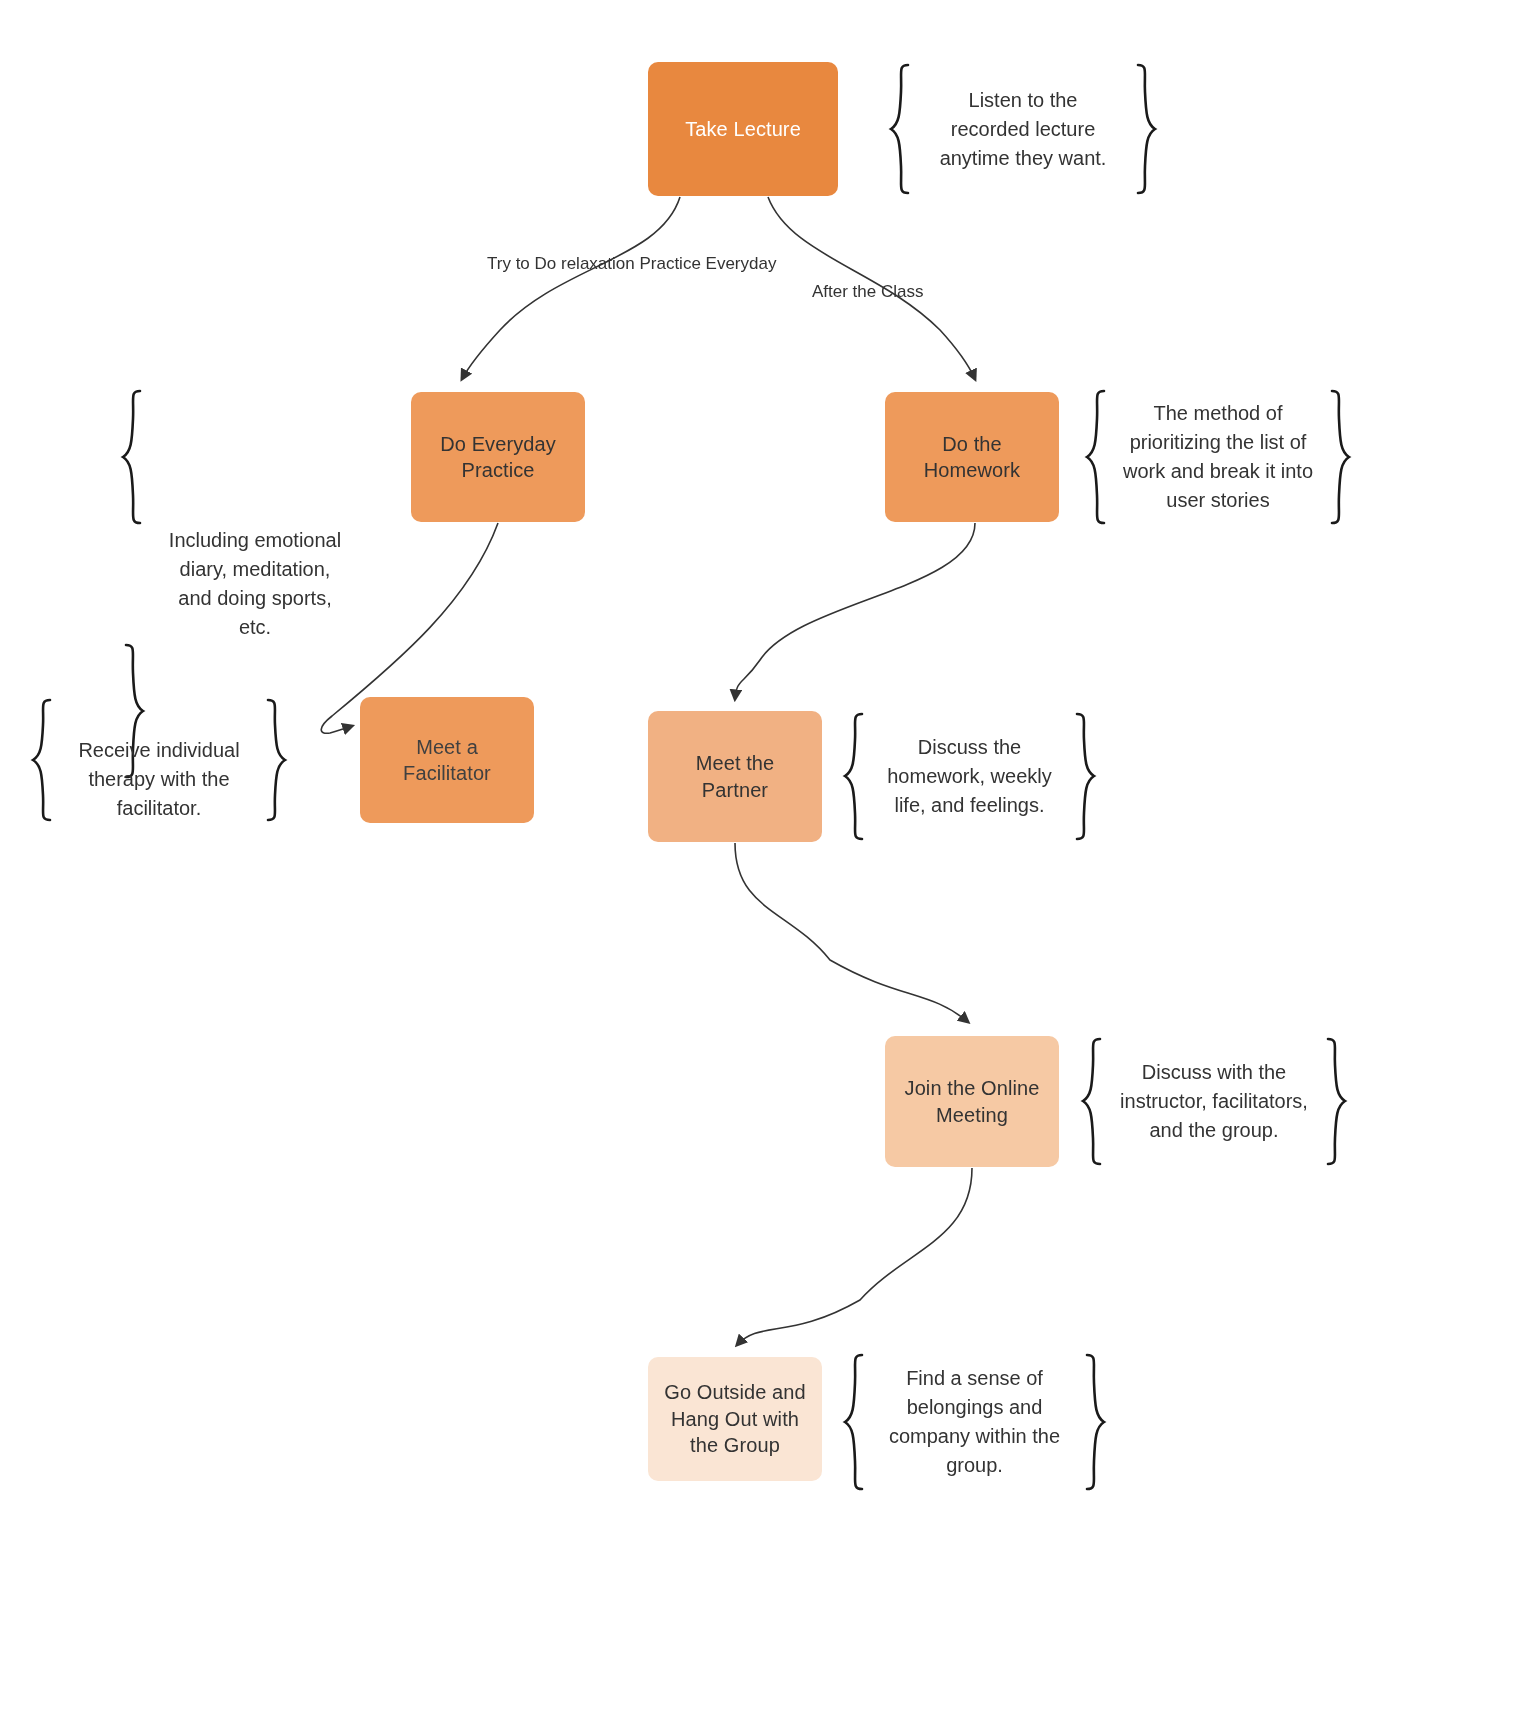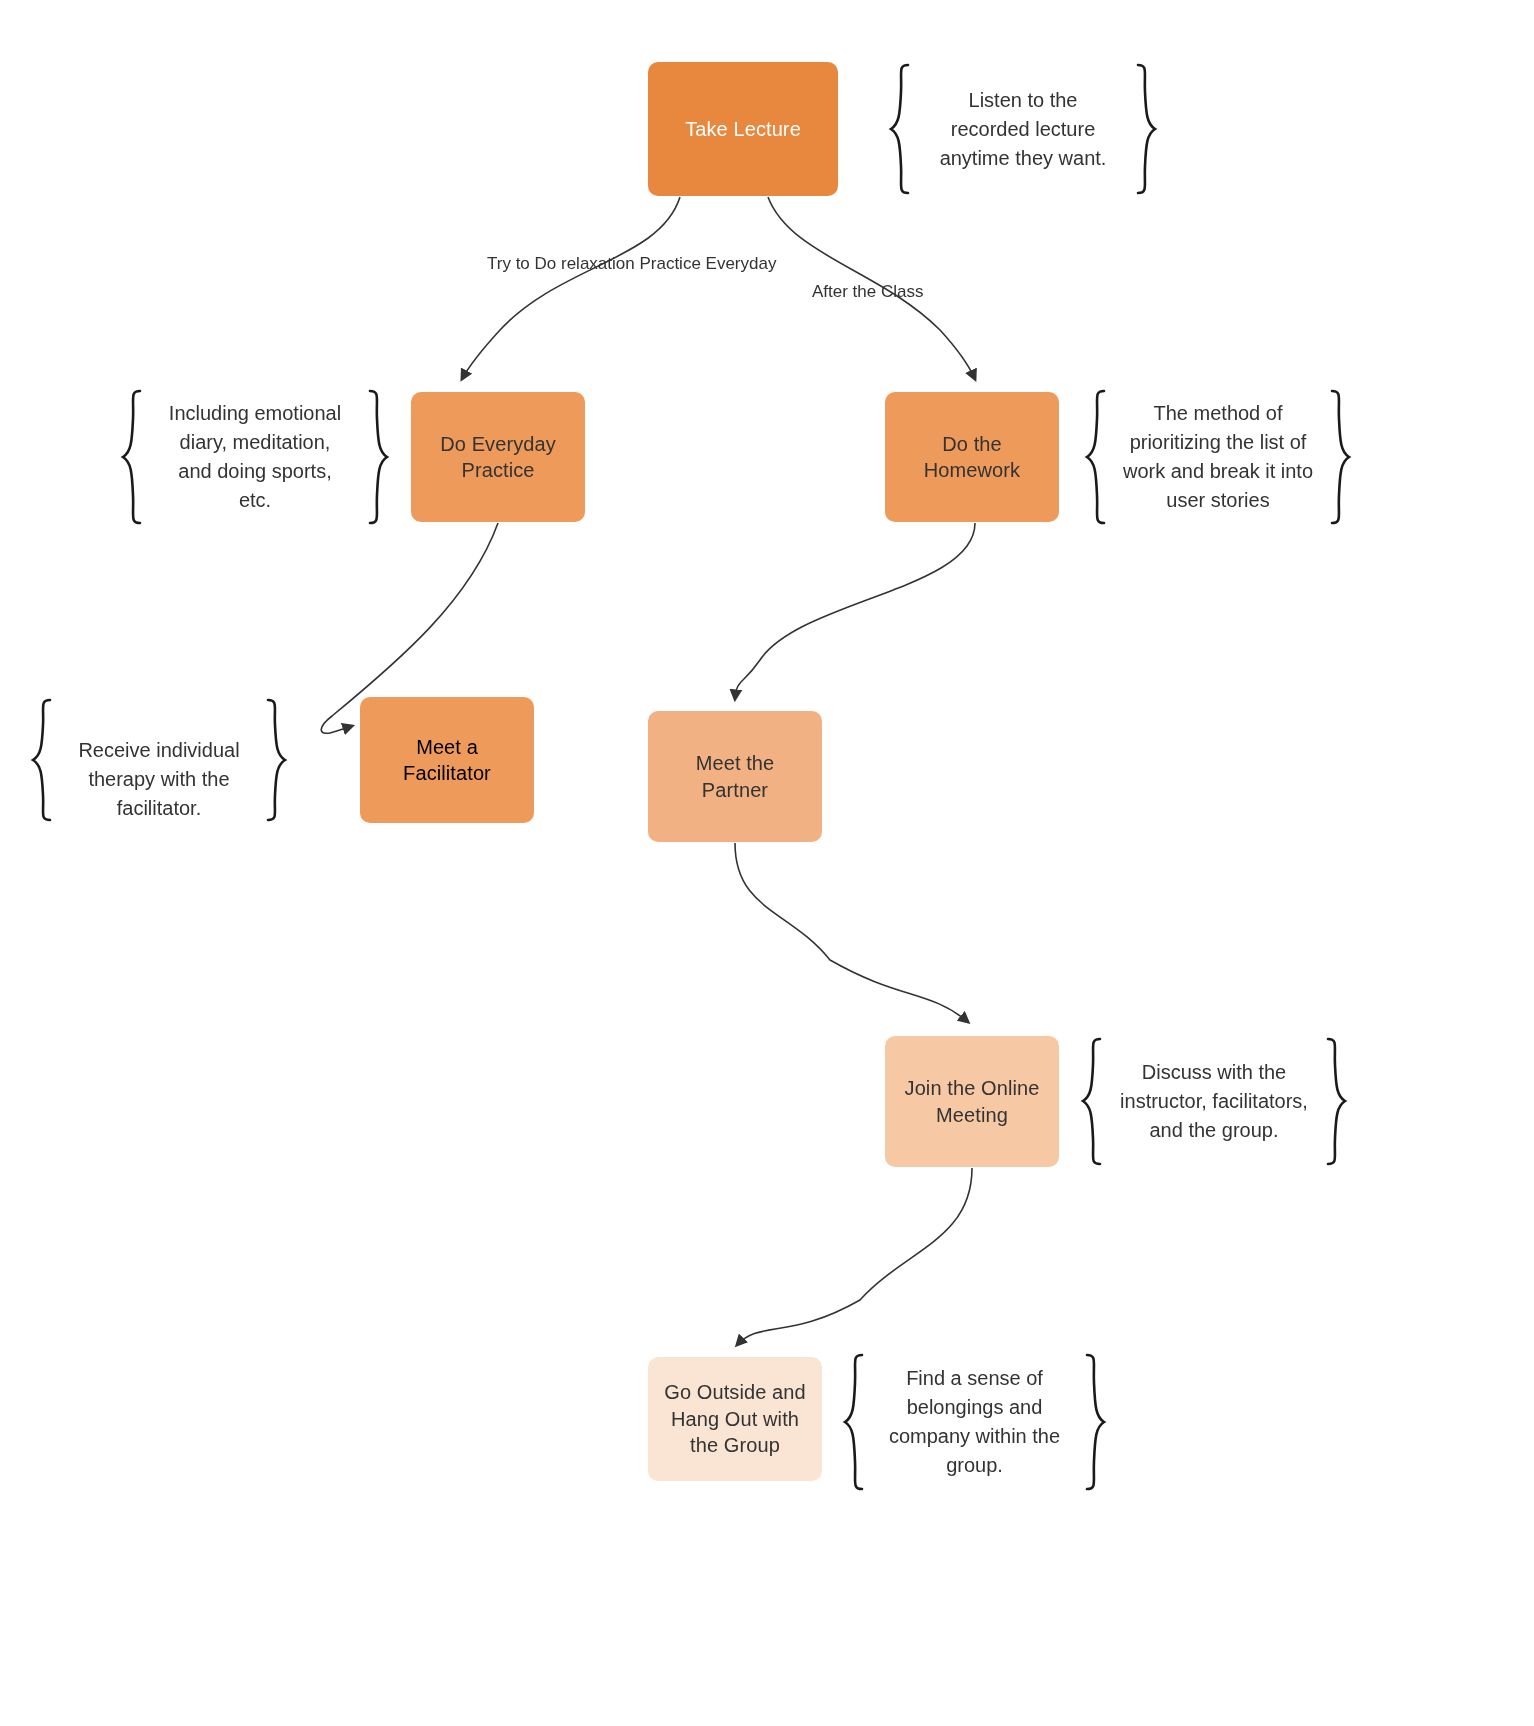--- a/index.html
+++ b/index.html
@@ -106,21 +106,21 @@
   <div class="node" style="left:411px; top:392px; width:174px; height:130px; background:#EE9A5B; color:#333333;">
     <span class="node-label">Do Everyday
 Practice</span>
   </div>
 
   <div class="node" style="left:885px; top:392px; width:174px; height:130px; background:#EE9A5B; color:#333333;">
     <span class="node-label">Do the
 Homework</span>
   </div>
 
-  <div class="node" style="left:360px; top:697px; width:174px; height:126px; background:#EE9A5B; color:#000000;">
+  <div class="node" style="left:360px; top:697px; width:174px; height:126px; background:#EE9A5B; color:#404040;">
     <span class="node-label">Meet a Facilitator</span>
   </div>
 
   <div class="node" style="left:648px; top:711px; width:174px; height:131px; background:#F1B183; color:#333333;">
     <span class="node-label">Meet the
 Partner</span>
   </div>
 
   <div class="node" style="left:885px; top:1036px; width:174px; height:131px; background:#F6C9A4; color:#333333;">
     <span class="node-label">Join the Online
@@ -138,21 +138,21 @@
       <path d="M20 3 C10 3, 14 10, 13 30 C12 52, 11 62, 3 67 C11 72, 12 82, 13 104 C14 124, 10 131, 20 131" fill="none" stroke="#1a1a1a" stroke-width="2.6" stroke-linecap="round"></path>
     </svg>
     <div class="ann-text">Listen to the
 recorded lecture
 anytime they want.</div>
     <svg class="brace" width="26" height="134" viewBox="0 0 26 134">
       <path d="M6 3 C16 3, 12 10, 13 30 C14 52, 15 62, 23 67 C15 72, 14 82, 13 104 C12 124, 16 131, 6 131" fill="none" stroke="#1a1a1a" stroke-width="2.6" stroke-linecap="round"></path>
     </svg>
   </div>
 
-  <div class="ann" style="left:120px; top:388px; width:270px; height:138px;">
+  <div class="ann" style="left:120px; top:388px; width:270px; height:138px;flex-direction:column;">
     <svg class="brace" width="26" height="138" viewBox="0 0 26 138">
       <path d="M20 3 C10 3, 14 10, 13 31 C12 54, 11 64, 3 69 C11 74, 12 84, 13 107 C14 128, 10 135, 20 135" fill="none" stroke="#1a1a1a" stroke-width="2.6" stroke-linecap="round"></path>
     </svg>
     <div class="ann-text">Including emotional
 diary, meditation,
 and doing sports,
 etc.</div>
     <svg class="brace" width="26" height="138" viewBox="0 0 26 138">
       <path d="M6 3 C16 3, 12 10, 13 31 C14 54, 15 64, 23 69 C15 74, 14 84, 13 107 C12 128, 16 135, 6 135" fill="none" stroke="#1a1a1a" stroke-width="2.6" stroke-linecap="round"></path>
     </svg>
@@ -176,20 +176,31 @@
       <path d="M20 3 C10 3, 14 10, 13 28 C12 49, 11 58, 3 63 C11 68, 12 77, 13 98 C14 117, 10 123, 20 123" fill="none" stroke="#1a1a1a" stroke-width="2.6" stroke-linecap="round"></path>
     </svg>
     <div class="ann-text">Receive individual
 therapy with the
 facilitator.</div>
     <svg class="brace" width="26" height="126" viewBox="0 0 26 126">
       <path d="M6 3 C16 3, 12 10, 13 28 C14 49, 15 58, 23 63 C15 68, 14 77, 13 98 C12 117, 16 123, 6 123" fill="none" stroke="#1a1a1a" stroke-width="2.6" stroke-linecap="round"></path>
     </svg>
   </div>
 
+  <div class="ann" style="left:842px; top:711px; width:255px; height:131px;">
+    <svg class="brace" width="26" height="131" viewBox="0 0 26 131">
+      <path d="M20 3 C10 3, 14 10, 13 29 C12 51, 11 60, 3 65 C11 70, 12 80, 13 102 C14 122, 10 128, 20 128" fill="none" stroke="#1a1a1a" stroke-width="2.6" stroke-linecap="round"></path>
+    </svg>
+    <div class="ann-text">Discuss the
+homework, weekly
+life, and feelings.</div>
+    <svg class="brace" width="26" height="131" viewBox="0 0 26 131">
+      <path d="M6 3 C16 3, 12 10, 13 29 C14 51, 15 60, 23 65 C15 70, 14 80, 13 102 C12 122, 16 128, 6 128" fill="none" stroke="#1a1a1a" stroke-width="2.6" stroke-linecap="round"></path>
+    </svg>
+  </div>
 
   <div class="ann" style="left:1080px; top:1036px; width:268px; height:131px;">
     <svg class="brace" width="26" height="131" viewBox="0 0 26 131">
       <path d="M20 3 C10 3, 14 10, 13 29 C12 51, 11 60, 3 65 C11 70, 12 80, 13 102 C14 122, 10 128, 20 128" fill="none" stroke="#1a1a1a" stroke-width="2.6" stroke-linecap="round"></path>
     </svg>
     <div class="ann-text">Discuss with the
 instructor, facilitators,
 and the group.</div>
     <svg class="brace" width="26" height="131" viewBox="0 0 26 131">
       <path d="M6 3 C16 3, 12 10, 13 29 C14 51, 15 60, 23 65 C15 70, 14 80, 13 102 C12 122, 16 128, 6 128" fill="none" stroke="#1a1a1a" stroke-width="2.6" stroke-linecap="round"></path>

